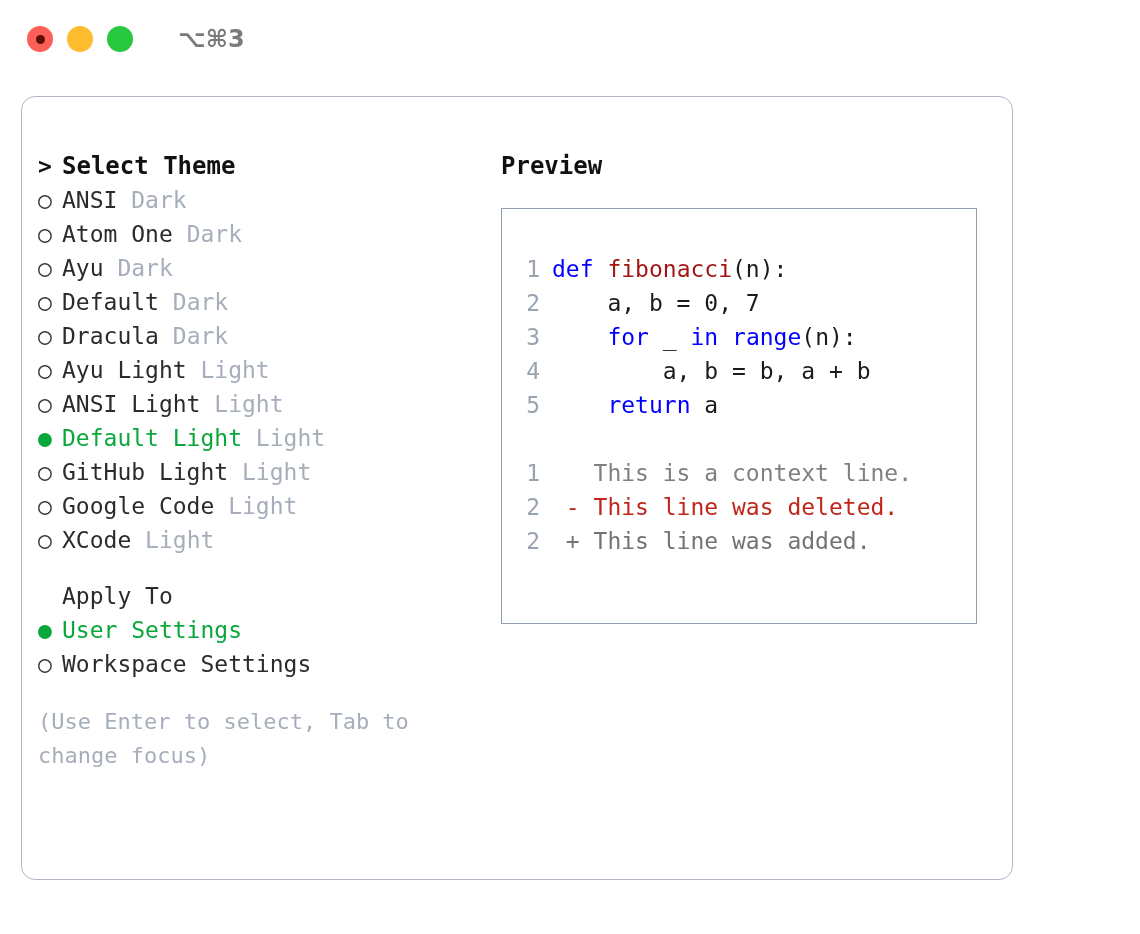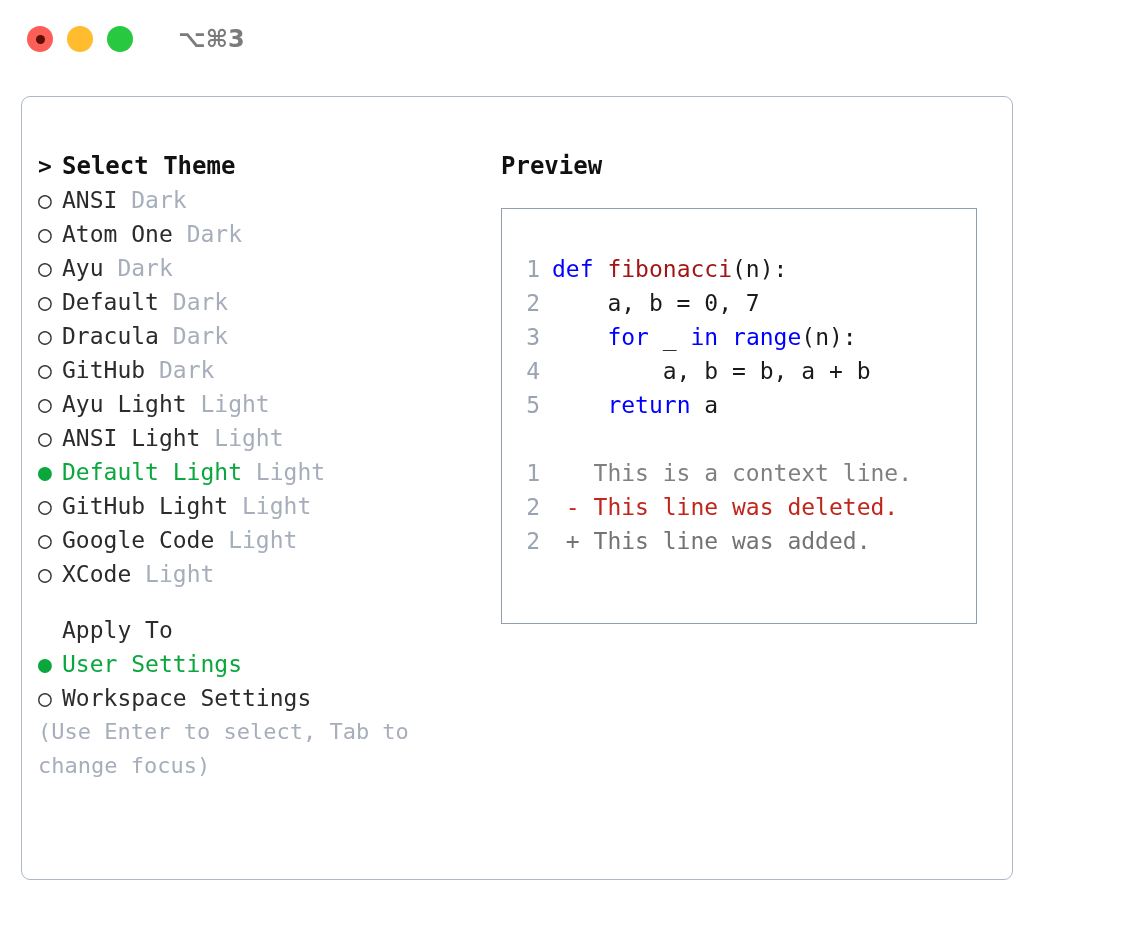--- a/index.html
+++ b/index.html
@@ -68,21 +68,21 @@
   }
 
   
   .panel {
     position: absolute;
     left: 21px;
     top: 96px;
     width: 992px;
     height: 784px;
     border: 1.6px solid #aeb7c4;
-    border-radius: 9px;
+    border-radius: 14px;
     box-sizing: border-box;
     background: #ffffff;
   }
 
   .columns {
     position: absolute;
     left: 0; top: 0;
     width: 100%; height: 100%;
   }
 
@@ -112,20 +112,21 @@
   .marker.blank { color: transparent; }
 
   .label { color: #2b2b2b; }
   .label.selected { color: #0aa83c; }
   .label.header { font-weight: bold; color: #111111; font-size: 24px; }
   .suffix { color: #a6aebb; }
 
   .section-gap { height: 22px; }
 
   .hint {
+    margin-top: 24px;
     font-size: 22px;
     line-height: 34px;
     color: #a6aebb;
     width: 410px;
   }
 
   
   .right-col {
     position: absolute;
     left: 479px;
@@ -196,21 +197,20 @@
         <div class="row">
           <span class="marker header">&gt;</span><span class="label header">Select Theme</span>
         </div>
 
         <div id="theme-list">
             <div class="row"><span class="marker">○</span><span class="label">ANSI</span><span class="suffix"> Dark</span></div>
             <div class="row"><span class="marker">○</span><span class="label">Atom One</span><span class="suffix"> Dark</span></div>
             <div class="row"><span class="marker">○</span><span class="label">Ayu</span><span class="suffix"> Dark</span></div>
             <div class="row"><span class="marker">○</span><span class="label">Default</span><span class="suffix"> Dark</span></div>
             <div class="row"><span class="marker">○</span><span class="label">Dracula</span><span class="suffix"> Dark</span></div>
-            <div class="row"><span class="marker">○</span><span class="label">GitHub</span><span class="suffix"> Dark</span></div>
             <div class="row"><span class="marker">○</span><span class="label">Ayu Light</span><span class="suffix"> Light</span></div>
             <div class="row"><span class="marker">○</span><span class="label">ANSI Light</span><span class="suffix"> Light</span></div>
             <div class="row"><span class="marker selected">●</span><span class="label selected">Default Light</span><span class="suffix"> Light</span></div>
             <div class="row"><span class="marker">○</span><span class="label">GitHub Light</span><span class="suffix"> Light</span></div>
             <div class="row"><span class="marker">○</span><span class="label">Google Code</span><span class="suffix"> Light</span></div>
             <div class="row"><span class="marker">○</span><span class="label">XCode</span><span class="suffix"> Light</span></div>
           </div>
 
         <div class="section-gap"></div>
 

